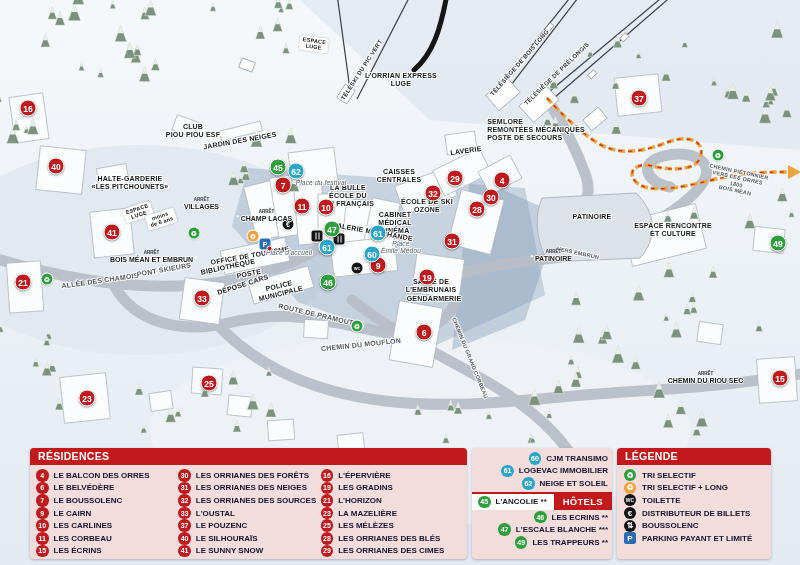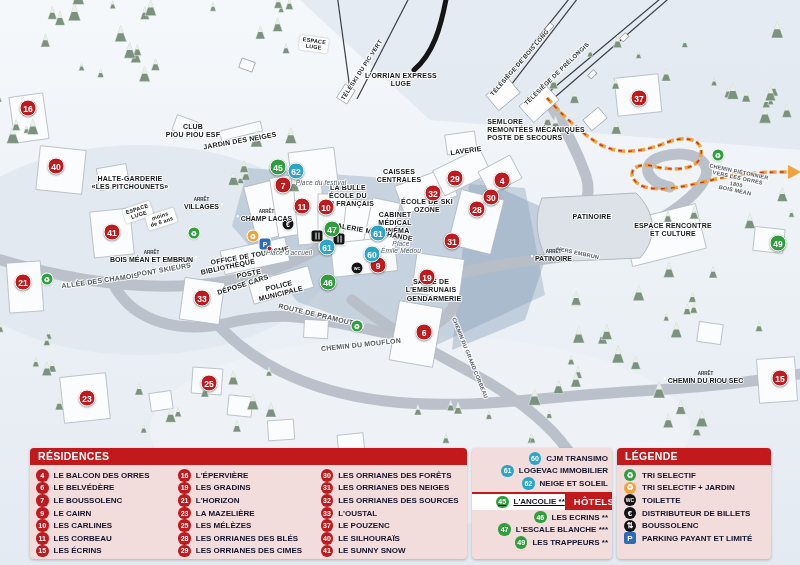--- a/index.html
+++ b/index.html
@@ -49,21 +49,21 @@
   .panel h3{margin:0;background:#c2191d;color:#fff;font-size:10.5px;letter-spacing:.3px;
     padding:3px 8px;height:17px;line-height:11px;}
   .cols{display:flex;padding:4px 4px 2px 6px;}
   .col{flex:1;display:flex;flex-direction:column;}
   .li{display:flex;align-items:center;gap:5px;height:12.6px;}
   .li .num{width:12.5px;height:12.5px;border-radius:50%;color:#fff;font-size:7px;font-weight:bold;
     display:flex;align-items:center;justify-content:center;flex:none;}
   .li .lb{font-size:8px;font-weight:bold;color:#14142e;white-space:nowrap;}
   .rows{padding:4px 4px 2px 6px;display:flex;flex-direction:column;align-items:flex-end;}
   .hotelhead{display:flex;align-items:center;background:#fff;border-top:2px solid #c2191d;margin-top:2px;}
-  .hotelhead .li{flex:1;padding-left:24px;text-decoration:underline;}
+  .hotelhead .li{flex:1;padding-left:6px;}
   .hoteltag{background:#c2191d;color:#fff;font-weight:bold;font-size:9.5px;padding:2px 9px 3px;letter-spacing:.3px;}
   .lrows{padding:4px 4px 2px 6px;display:flex;flex-direction:column;}
   .lrows .li .icwrap{width:14px;display:flex;justify-content:center;}
   .ic.lg{width:12px;height:12px;font-size:8px;}
   .ic.lg.wc{font-size:5px;} .ic.lg.elv{font-size:8px;}
 </style>
 </head>
 <body>
 
 <div class="stage">
@@ -555,20 +555,50 @@
             <span class="num" style="background: rgb(191, 26, 30);">11</span>
             <span class="lb">LES CORBEAU</span>
           </div>
           <div class="li">
             <span class="num" style="background: rgb(191, 26, 30);">15</span>
             <span class="lb">LES ÉCRINS</span>
           </div>
         </div>
         <div class="col">
           <div class="li">
+            <span class="num" style="background: rgb(191, 26, 30);">30</span>
+            <span class="lb">LES ORRIANES DES FORÊTS</span>
+          </div>
+          <div class="li">
+            <span class="num" style="background: rgb(191, 26, 30);">31</span>
+            <span class="lb">LES ORRIANES DES NEIGES</span>
+          </div>
+          <div class="li">
+            <span class="num" style="background: rgb(191, 26, 30);">32</span>
+            <span class="lb">LES ORRIANES DES SOURCES</span>
+          </div>
+          <div class="li">
+            <span class="num" style="background: rgb(191, 26, 30);">33</span>
+            <span class="lb">L'OUSTAL</span>
+          </div>
+          <div class="li">
+            <span class="num" style="background: rgb(191, 26, 30);">37</span>
+            <span class="lb">LE POUZENC</span>
+          </div>
+          <div class="li">
+            <span class="num" style="background: rgb(191, 26, 30);">40</span>
+            <span class="lb">LE SILHOURAÏS</span>
+          </div>
+          <div class="li">
+            <span class="num" style="background: rgb(191, 26, 30);">41</span>
+            <span class="lb">LE SUNNY SNOW</span>
+          </div>
+        </div>
+        <div class="col">
+          <div class="li">
             <span class="num" style="background: rgb(191, 26, 30);">16</span>
             <span class="lb">L'ÉPERVIÈRE</span>
           </div>
           <div class="li">
             <span class="num" style="background: rgb(191, 26, 30);">19</span>
             <span class="lb">LES GRADINS</span>
           </div>
           <div class="li">
             <span class="num" style="background: rgb(191, 26, 30);">21</span>
             <span class="lb">L'HORIZON</span>
@@ -581,50 +611,20 @@
             <span class="num" style="background: rgb(191, 26, 30);">25</span>
             <span class="lb">LES MÉLÈZES</span>
           </div>
           <div class="li">
             <span class="num" style="background: rgb(191, 26, 30);">28</span>
             <span class="lb">LES ORRIANES DES BLÉS</span>
           </div>
           <div class="li">
             <span class="num" style="background: rgb(191, 26, 30);">29</span>
             <span class="lb">LES ORRIANES DES CIMES</span>
-          </div>
-        </div>
-        <div class="col">
-          <div class="li">
-            <span class="num" style="background: rgb(191, 26, 30);">30</span>
-            <span class="lb">LES ORRIANES DES FORÊTS</span>
-          </div>
-          <div class="li">
-            <span class="num" style="background: rgb(191, 26, 30);">31</span>
-            <span class="lb">LES ORRIANES DES NEIGES</span>
-          </div>
-          <div class="li">
-            <span class="num" style="background: rgb(191, 26, 30);">32</span>
-            <span class="lb">LES ORRIANES DES SOURCES</span>
-          </div>
-          <div class="li">
-            <span class="num" style="background: rgb(191, 26, 30);">33</span>
-            <span class="lb">L'OUSTAL</span>
-          </div>
-          <div class="li">
-            <span class="num" style="background: rgb(191, 26, 30);">37</span>
-            <span class="lb">LE POUZENC</span>
-          </div>
-          <div class="li">
-            <span class="num" style="background: rgb(191, 26, 30);">40</span>
-            <span class="lb">LE SILHOURAÏS</span>
-          </div>
-          <div class="li">
-            <span class="num" style="background: rgb(191, 26, 30);">41</span>
-            <span class="lb">LE SUNNY SNOW</span>
           </div>
         </div>
       </div>
   </div>
 
   <div class="panel" style="left:472px;top:448px;width:140px;height:111px">
     <div class="rows" id="agcRows" style="padding-bottom:0">
         <div class="li">
           <span class="num" style="background: rgb(43, 166, 201);">60</span>
           <span class="lb">CJM TRANSIMO</span>
@@ -667,21 +667,21 @@
         <div class="li">
           <span class="icwrap">
             <span class="ic circ g lg">♻</span>
           </span>
           <span class="lb">TRI SELECTIF</span>
         </div>
         <div class="li">
           <span class="icwrap">
             <span class="ic circ y lg">♻</span>
           </span>
-          <span class="lb">TRI SELECTIF + JARDIN</span>
+          <span class="lb">TRI SELECTIF + LONG</span>
         </div>
         <div class="li">
           <span class="icwrap">
             <span class="ic circ k lg wc">WC</span>
           </span>
           <span class="lb">TOILETTE</span>
         </div>
         <div class="li">
           <span class="icwrap">
             <span class="ic circ k lg">€</span>

